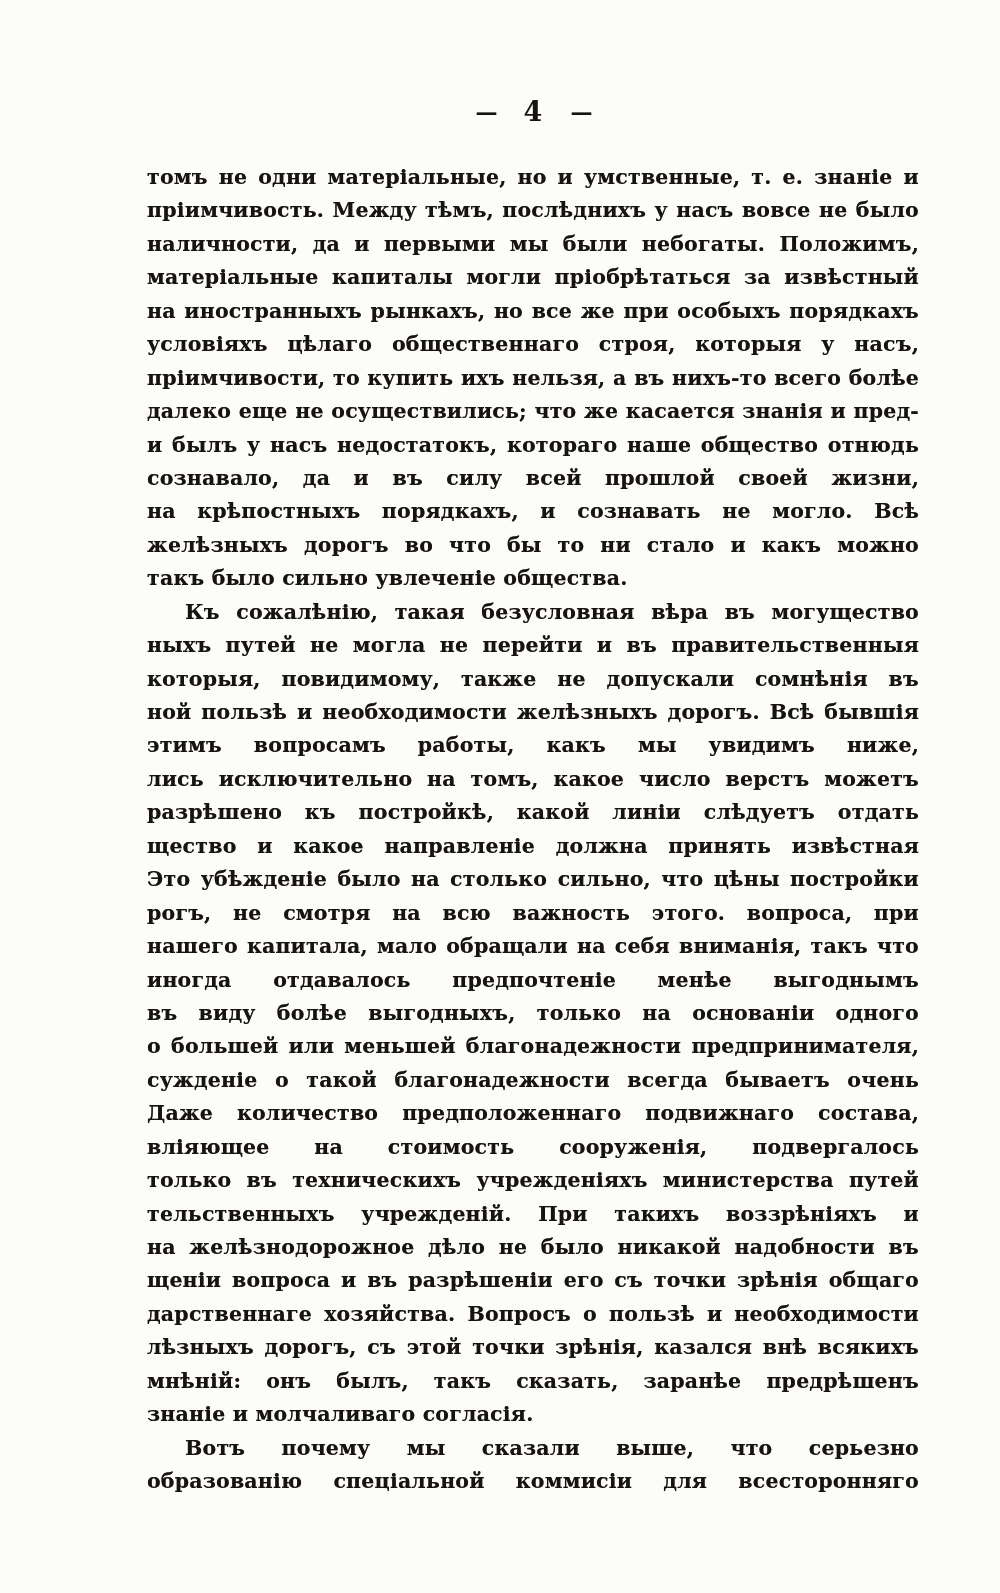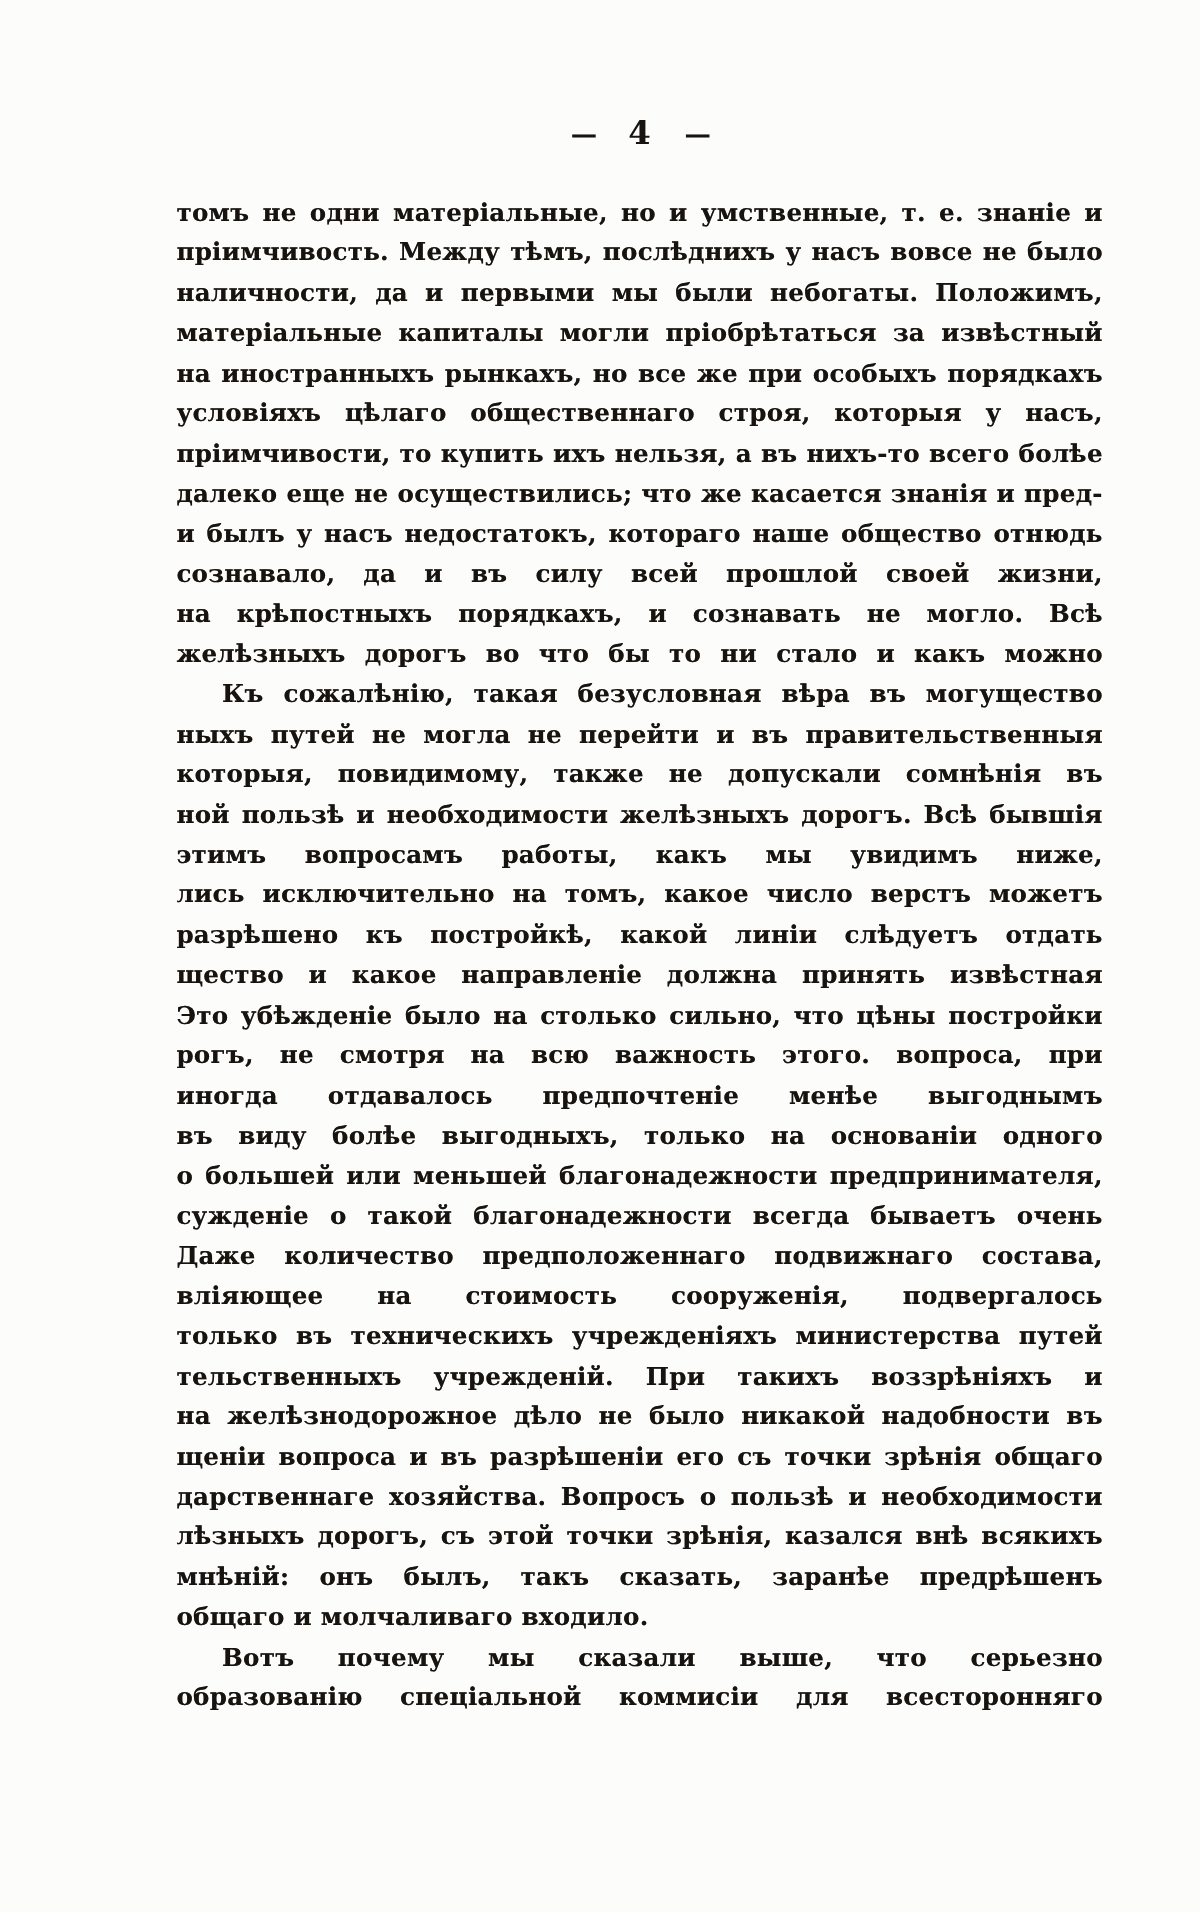--- a/index.html
+++ b/index.html
@@ -72,40 +72,42 @@
       <div class="line">наличности, да и первыми мы были небогаты. Положимъ, что</div>
       <div class="line">матеріальные капиталы могли пріобрѣтаться за извѣстный процентъ</div>
       <div class="line">на иностранныхъ рынкахъ, но все же при особыхъ порядкахъ и</div>
       <div class="line">условіяхъ цѣлаго общественнаго строя, которыя у насъ, однакоже.</div>
       <div class="line">пріимчивости, то купить ихъ нельзя, а въ нихъ-то всего болѣе</div>
       <div class="line">далеко еще не осуществились; что же касается знанія и пред-</div>
       <div class="line">и былъ у насъ недостатокъ, котораго наше общество отнюдь не</div>
       <div class="line">сознавало, да и въ силу всей прошлой своей жизни, основанной</div>
       <div class="line">на крѣпостныхъ порядкахъ, и сознавать не могло. Всѣ требовали</div>
       <div class="line">желѣзныхъ дорогъ во что бы то ни стало и какъ можно скорѣе—</div>
+      <div class="line para-end">такъ было сильно увлеченіе общества.</div>
       <div class="line indent">Къ сожалѣнію, такая безусловная вѣра въ могущество желѣз-</div>
       <div class="line">ныхъ путей не могла не перейти и въ правительственныя сферы,</div>
       <div class="line">которыя, повидимому, также не допускали сомнѣнія въ безуслов-</div>
       <div class="line">ной пользѣ и необходимости желѣзныхъ дорогъ. Всѣ бывшія по</div>
       <div class="line">этимъ вопросамъ работы, какъ мы увидимъ ниже, сосредоточива-</div>
       <div class="line">лись исключительно на томъ, какое число верстъ можетъ быть</div>
       <div class="line">разрѣшено къ постройкѣ, какой линіи слѣдуетъ отдать преиму-</div>
       <div class="line">щество и какое направленіе должна принять извѣстная линія.</div>
       <div class="line">Это убѣжденіе было на столько сильно, что цѣны постройки до-</div>
       <div class="line">рогъ, не смотря на всю важность этого. вопроса, при бѣдности</div>
+      <div class="line">нашего капитала, мало обращали на себя вниманія, такъ что</div>
       <div class="line">иногда отдавалось предпочтеніе менѣе выгоднымъ предложеніямъ</div>
       <div class="line">въ виду болѣе выгодныхъ, только на основаніи одного соображенія</div>
       <div class="line">о большей или меньшей благонадежности предпринимателя, хотя</div>
       <div class="line">сужденіе о такой благонадежности всегда бываетъ очень шатко.</div>
       <div class="line">Даже количество предположеннаго подвижнаго состава, существенно</div>
       <div class="line">вліяющее на стоимость сооруженія, подвергалось разсмотрѣнію</div>
       <div class="line">только въ техническихъ учрежденіяхъ министерства путей сооб-</div>
       <div class="line">тельственныхъ учрежденій. При такихъ воззрѣніяхъ и надеждахъ</div>
       <div class="line">на желѣзнодорожное дѣло не было никакой надобности въ обоб-</div>
       <div class="line">щеніи вопроса и въ разрѣшеніи его съ точки зрѣнія общаго госу-</div>
       <div class="line">дарственнаге хозяйства. Вопросъ о пользѣ и необходимости же-</div>
       <div class="line">лѣзныхъ дорогъ, съ этой точки зрѣнія, казался внѣ всякихъ со-</div>
       <div class="line">мнѣній: онъ былъ, такъ сказать, заранѣе предрѣшенъ вслѣдствіе</div>
-      <div class="line para-end">общаго и молчаливаго входило.</div>
+      <div class="line para-end">знаніе и молчаливаго согласія.</div>
       <div class="line indent">Вотъ почему мы сказали выше, что серьезно порадовались</div>
       <div class="line">образованію спеціальной коммисіи для всесторонняго изслѣдованія</div>
     </div>
 </div>
 
 </body></html>

